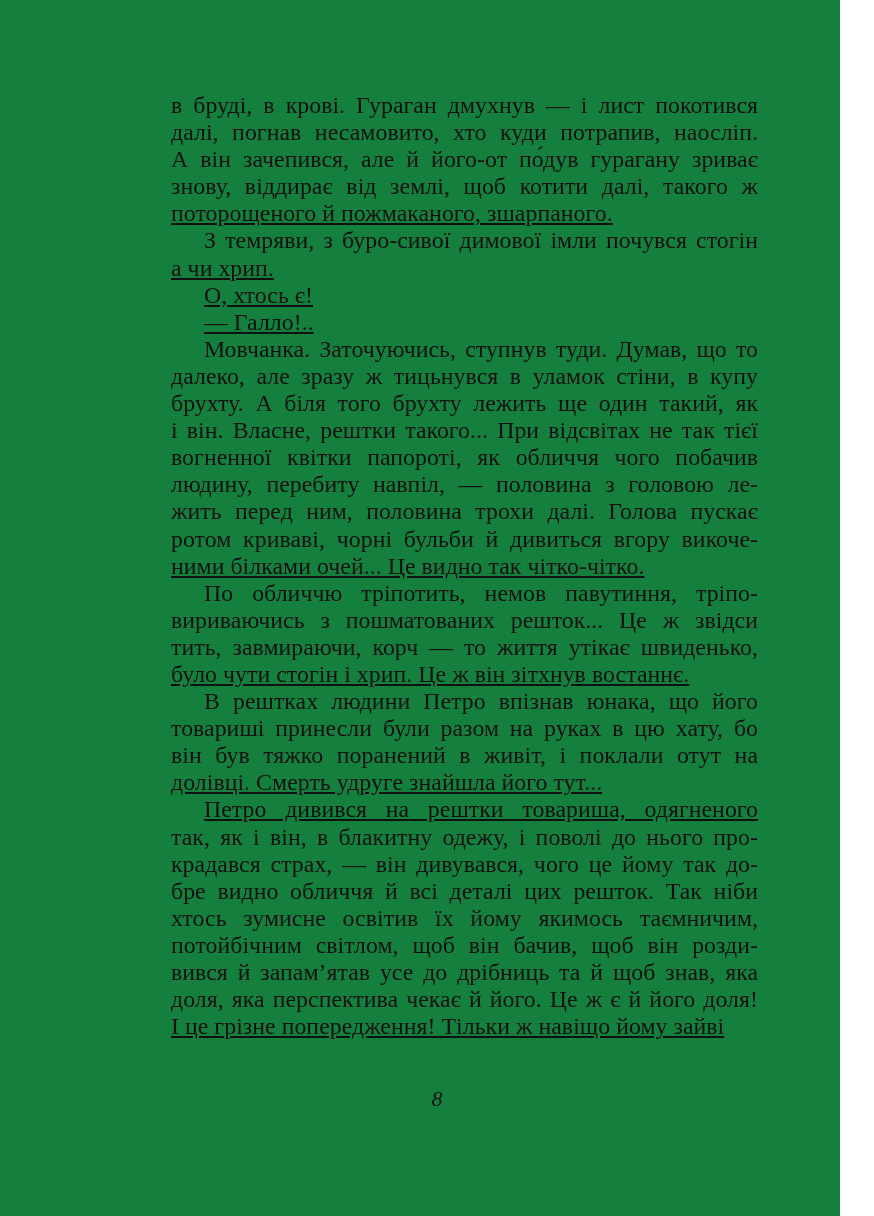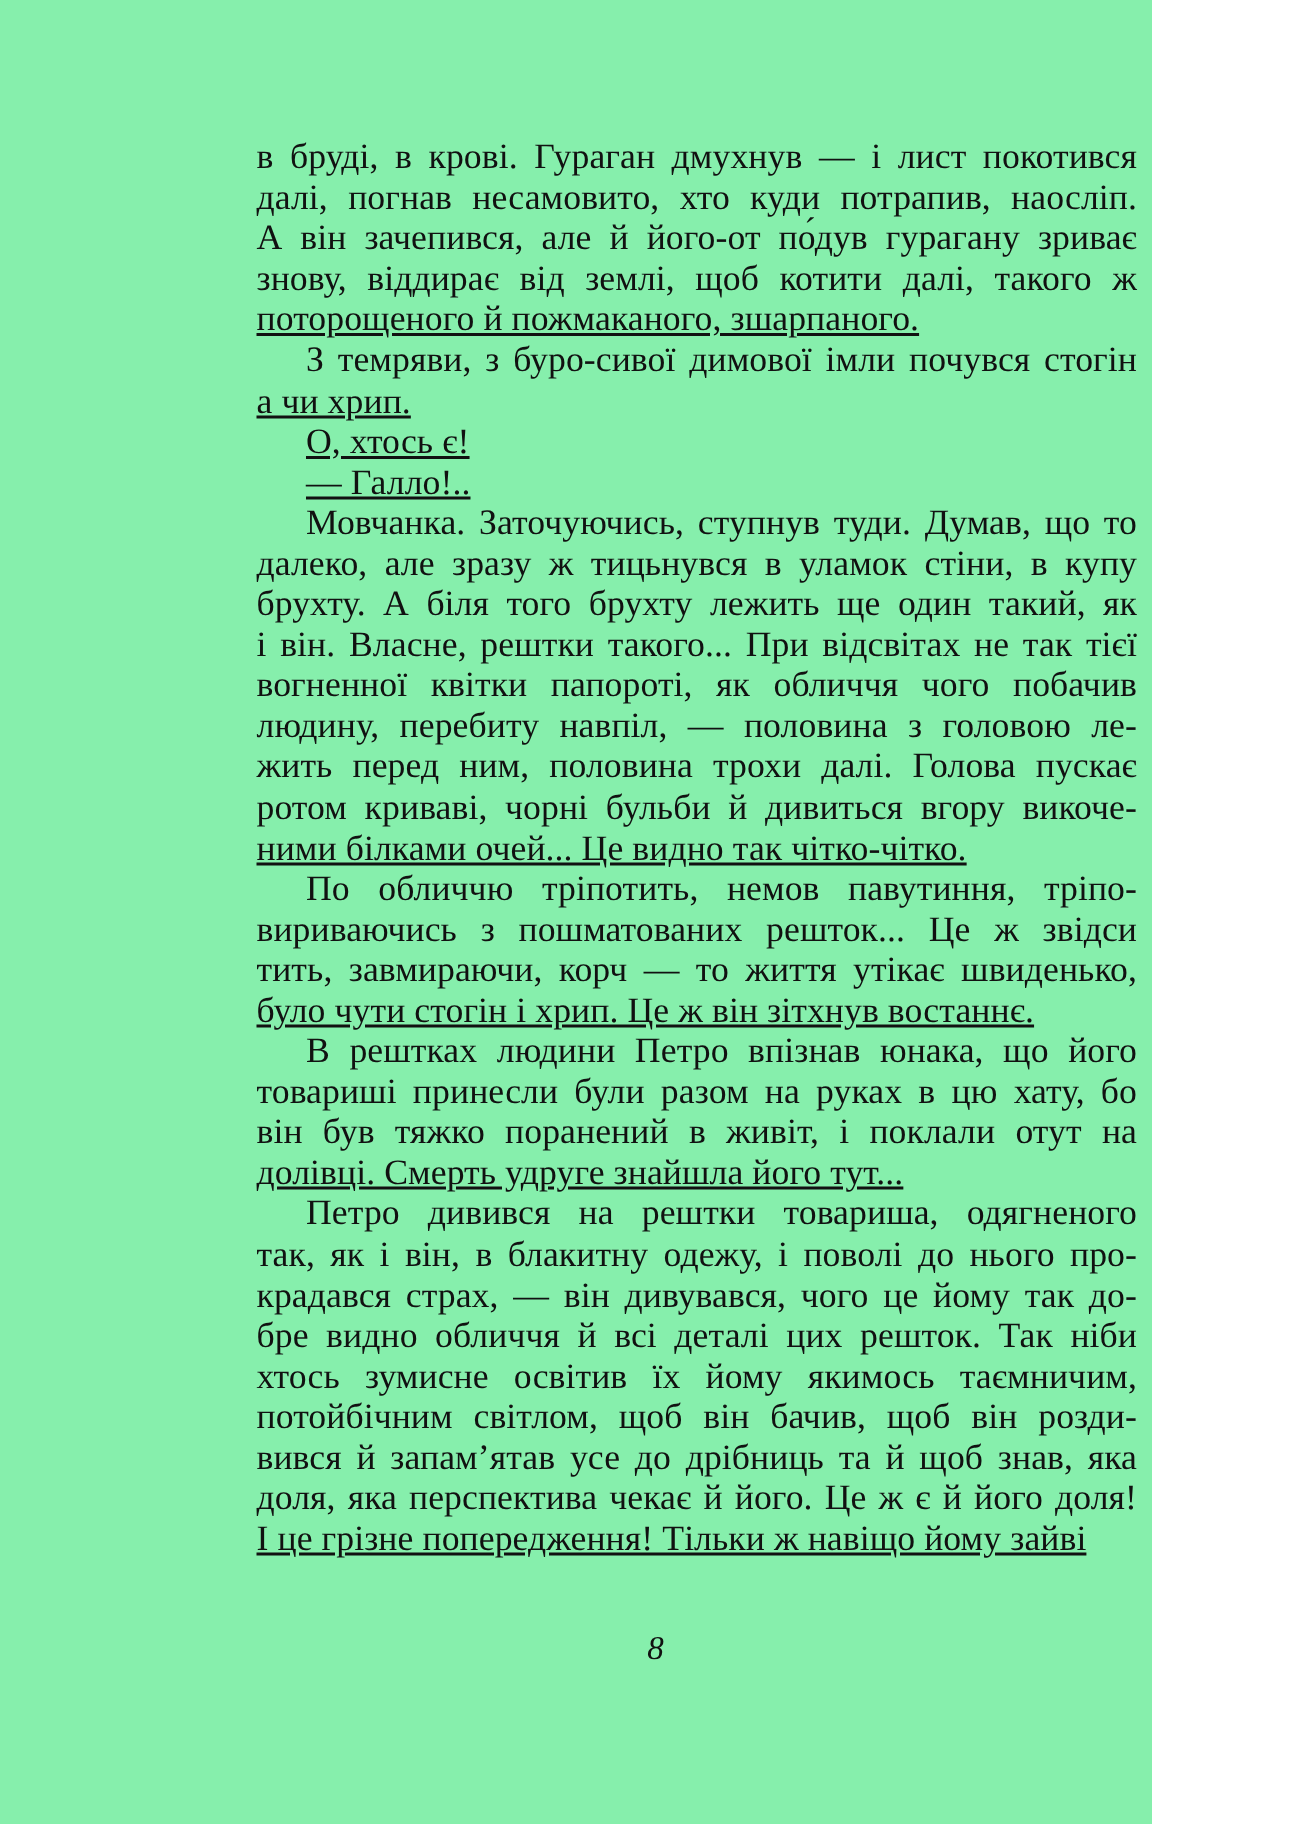--- a/index.html
+++ b/index.html
@@ -2,23 +2,23 @@
 <html><head>
 <meta charset="utf-8">
 <style>
   html, body {
     margin: 0;
     padding: 0;
     background: #ffffff;
   }
   .page {
     position: relative;
-    width: 768px;
+    width: 840px;
     height: 1216px;
-    background: #86efac;
+    background: #15803d;
     overflow: hidden;
     font-family: "Liberation Serif", "DejaVu Serif", serif;
     color: #111111;
     -webkit-font-smoothing: antialiased;
   }
   .text-block {
     position: absolute;
     left: 171px;
     top: 92px;
     width: 587px;
@@ -99,21 +99,21 @@
         <span class="line" style="white-space: normal;">тить, завмираючи, корч — то життя утікає швиденько,</span>
         <span class="line last" style="white-space: normal;">було чути стогін і хрип. Це ж він зітхнув востаннє.</span>
       </p>
       <p class="para">
         <span class="line indent" style="white-space: normal;">В рештках людини Петро впізнав юнака, що його</span>
         <span class="line" style="white-space: normal;">товариші принесли були разом на руках в цю хату, бо</span>
         <span class="line" style="white-space: normal;">він був тяжко поранений в живіт, і поклали отут на</span>
         <span class="line last" style="white-space: normal; text-align: right;">долівці. Смерть удруге знайшла його тут...</span>
       </p>
       <p class="para">
-        <span class="line indent" style="white-space: normal;">Петро дивився на рештки товариша, одягненого</span>
+        <span class="line indent" style="white-space: normal; text-decoration: underline;">Петро дивився на рештки товариша, одягненого</span>
         <span class="line" style="white-space: normal;">так, як і він, в блакитну одежу, і поволі до нього про-</span>
         <span class="line" style="white-space: normal;">крадався страх, — він дивувався, чого це йому так до-</span>
         <span class="line" style="white-space: normal;">бре видно обличчя й всі деталі цих решток. Так ніби</span>
         <span class="line" style="white-space: normal;">хтось зумисне освітив їх йому якимось таємничим,</span>
         <span class="line" style="white-space: normal;">потойбічним світлом, щоб він бачив, щоб він розди-</span>
         <span class="line" style="white-space: normal;">вився й запам’ятав усе до дрібниць та й щоб знав, яка</span>
         <span class="line" style="white-space: normal;">доля, яка перспектива чекає й його. Це ж є й його доля!</span>
         <span class="line last" style="white-space: normal;">І це грізне попередження! Тільки ж навіщо йому зайві</span>
       </p>
     </div>

